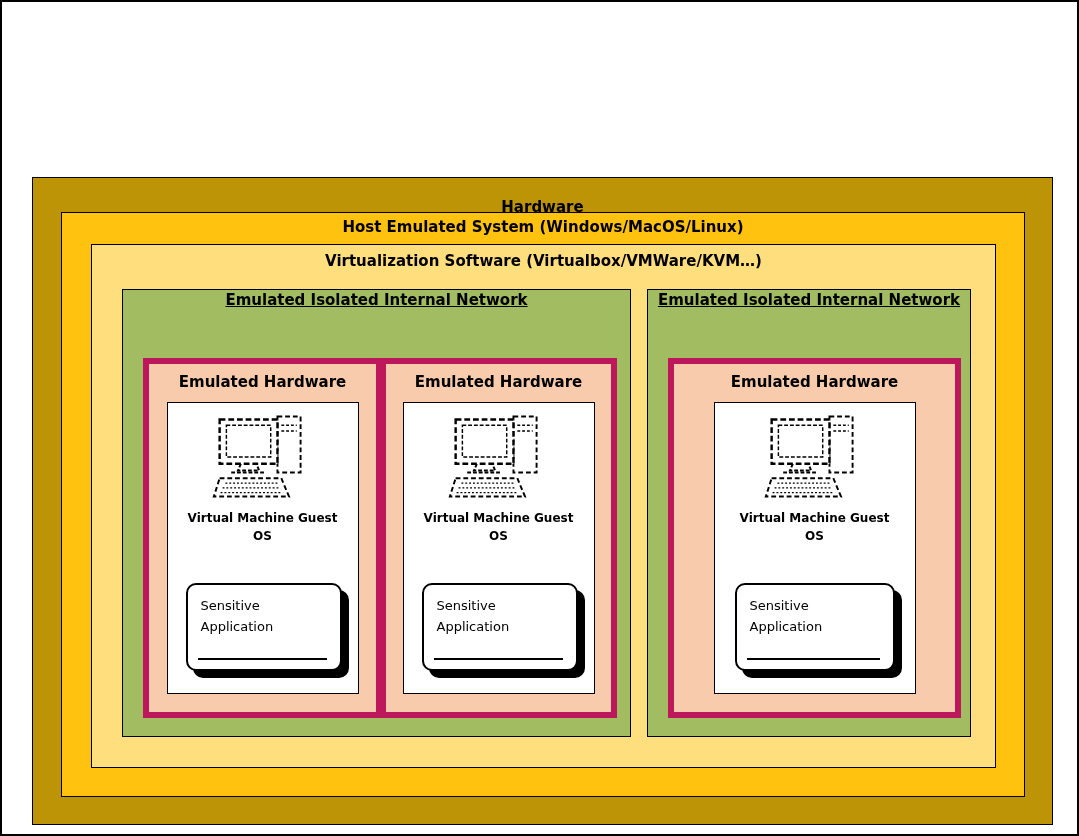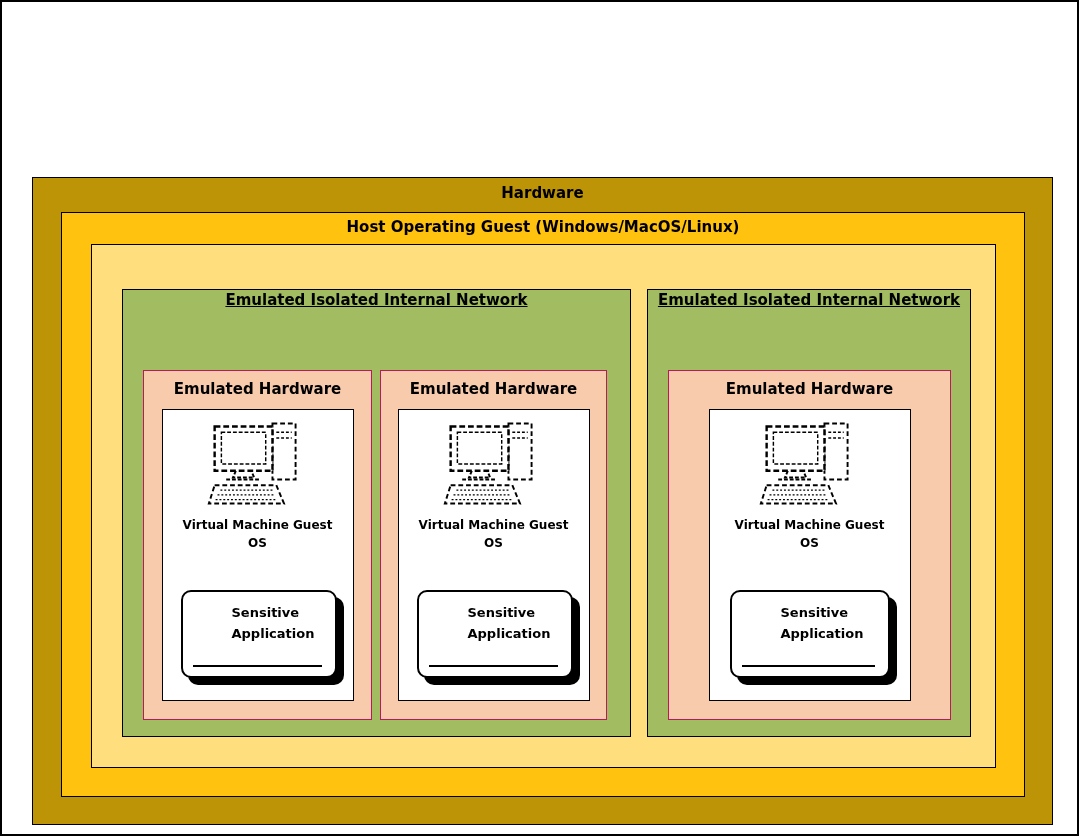--- a/index.html
+++ b/index.html
@@ -10,50 +10,50 @@
   }
   
   .laptop { position:absolute; left:445px; top:6px; width:190px; height:142px; }
   .laptop-label { position:absolute; left:0; right:0; top:152px; text-align:center;
     font-weight:bold; font-size:16px; }
   
   .layer-label, .network-label, .machine-label {
     text-align:center; font-weight:bold; font-size:15px; }
   .hardware { position:absolute; left:30px; top:175px; width:1019px; height:646px;
     background:var(--hardware-bg,#BD9406); border:1px solid #000; }
-  .hardware > .layer-label { padding-top:6px; }
+  .hardware > .layer-label { padding-top:20px; }
   .host-os { position:absolute; left:28px; top:34px; right:27px; bottom:27px;
     background:var(--host-os-bg,#FFC20E); border:1px solid #000; }
   .host-os > .layer-label { padding-top:5px; }
   .virtualization { position:absolute; left:29px; top:31px; right:28px; bottom:28px;
     background:var(--virtualization-bg,#FFDE7D); border:1px solid #000; }
   .virtualization > .layer-label { padding-top:7px; }
   .network { position:absolute; top:44px; bottom:30px;
     background:var(--network-bg,#A2BC62); border:1px solid #000; }
   .network-0 { left:30px; width:507px; }
   .network-1 { left:555px; width:322px; }
   .network-label { padding-top:1px;text-decoration:underline; }
-  .machine { position:absolute; top:80px; height:348px;
-    background:var(--emulated-hw-bg,#F8CBAD); border:1px solid #be185d; }
+  .machine { position:absolute; top:68px; height:348px;
+    background:var(--emulated-hw-bg,#F8CBAD); border:6px solid #be185d; }
   .machine-a { left:20px; width:227px; }
   .machine-b { left:257px; width:225px; }
   .machine-c { left:20px; width:281px; }
   .machine-label { padding-top:9px; }
   .vm-box { position:absolute; top:38px; bottom:18px; left:50%; transform:translateX(-50%);
     width:190px; background:var(--vm-bg,#fff); border:1px solid #000; }
   .machine-c .vm-box { width:200px; }
   .computer-icon { display:block; margin:10px auto 0; width:106px; height:90px; }
   .vm-label { width:150px; margin:6px auto 0; text-align:center;
     font-weight:bold; font-size:12px; line-height:1.5; }
   .app-box { position:absolute; left:18px; bottom:22px; width:152px; height:84px;
     background:#fff; border:2px solid #000; border-radius:10px;
     box-shadow:7px 7px 0 0 #000; }
   .machine-c .app-box { left:20px; width:156px; }
   .app-label { padding:10px 0 0 13px; width:105px;
-    font-weight:bold; font-size:13px; line-height:1.65;margin-left:36px; }
+    font-weight:normal; font-size:13px; line-height:1.65; }
   .app-line { position:absolute; left:10px; right:13px; bottom:9px;
     border-top:2px solid #000; }
   .defs-holder { position:absolute; width:0; height:0; overflow:hidden; }
 </style>
 </head>
 <body>
 
 <svg class="defs-holder" aria-hidden="true">
   <defs>
     <g id="pc-icon" fill="none" stroke="#000">
@@ -72,23 +72,24 @@
   </defs>
 </svg>
 
 <div class="canvas">
 
 
   <div class="hardware">
     <div class="layer-label">Hardware</div>
 
     <div class="host-os">
-      <div class="layer-label">Host Operating Guest (Windows/MacOS/Linux)</div>
+      <div class="layer-label">Host Emulated System (Windows/MacOS/Linux)</div>
 
       <div class="virtualization">
+        <div class="layer-label">Virtualization Software (Virtualbox/VMWare/KVM…)</div>
 
         <div class="network network-0">
           <div class="network-label">Emulated Isolated Internal Network</div>
 
           <div class="machine machine-a">
             <div class="machine-label">Emulated Hardware</div>
             <div class="vm-box">
               <svg class="computer-icon" viewBox="0 0 110 92">
                   <use href="#pc-icon"></use>
                 </svg>

